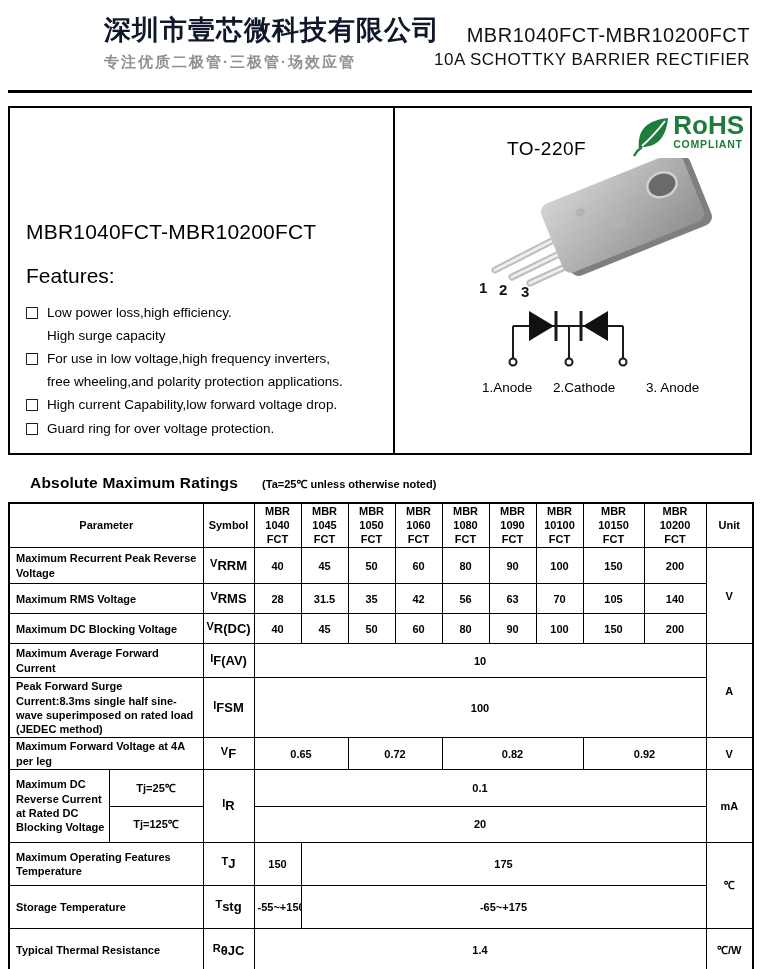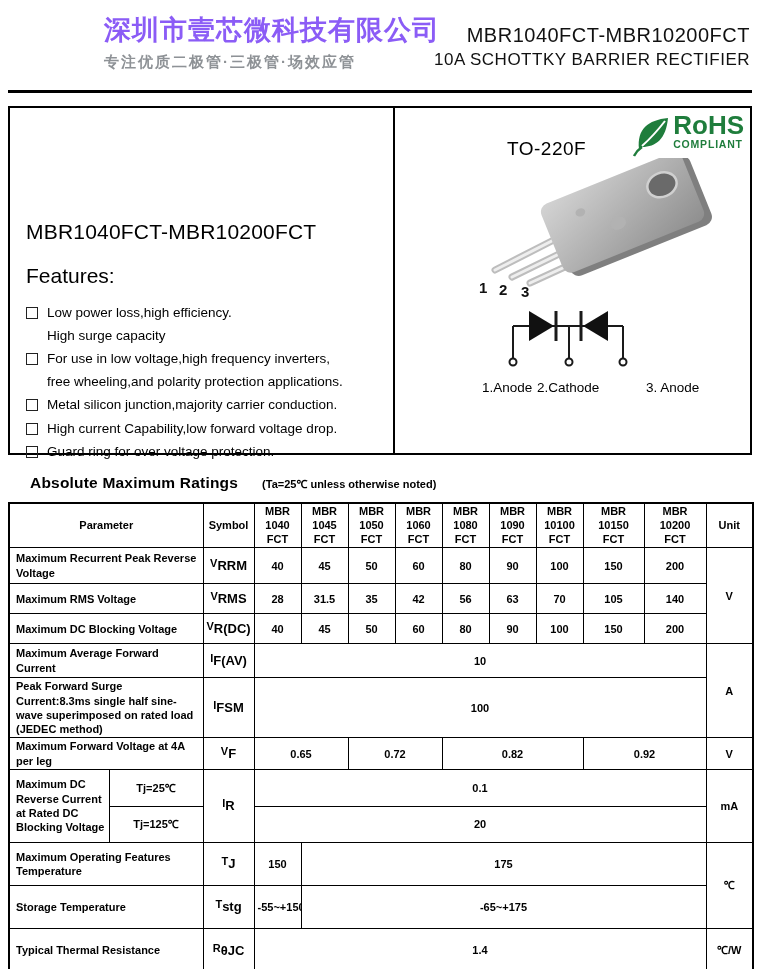--- a/index.html
+++ b/index.html
@@ -4,21 +4,21 @@
 <style>
   html,body{margin:0;padding:0;background:#fff;}
   .page{position:relative;width:760px;height:969px;background:#fff;overflow:hidden;
         font-family:"Liberation Sans",sans-serif;color:#000;}
 
   
   .logo{position:absolute;left:14px;top:6px;width:86px;height:84px;text-align:center;}
   .logo svg{display:block;margin:0 auto;}
   .logo-text{font-size:17px;font-weight:bold;color:#1c2f6d;letter-spacing:1px;margin-top:-2px;}
   .company{position:absolute;left:104px;top:14px;}
-  .company-name{font-size:27px;font-weight:bold;color:#8b5cf6;letter-spacing:1px;line-height:1.25;}
+  .company-name{font-size:27px;font-weight:bold;color:#0f172a;letter-spacing:1px;line-height:1.25;}
   .tagline{font-size:15px;font-weight:bold;color:#8e9296;letter-spacing:2px;margin-top:5px;}
   .doc-title{position:absolute;right:10px;top:24px;text-align:right;color:#111;}
   .doc-title-l1{font-size:20px;letter-spacing:0.5px;}
   .doc-title-l2{font-size:17px;letter-spacing:0.5px;margin-top:3px;}
   .header-rule{position:absolute;left:8px;right:8px;top:90px;height:3px;background:#000;}
 
   
   .overview{position:absolute;left:8px;top:106px;width:744px;height:349px;
             border:2px solid #000;box-sizing:border-box;display:flex;}
   .left-panel{width:385px;border-right:2px solid #000;box-sizing:border-box;
@@ -34,21 +34,21 @@
   .to220-label{position:absolute;left:112px;top:30px;font-size:19px;letter-spacing:0.5px;}
   .rohs{position:absolute;right:6px;top:5px;display:flex;align-items:flex-start;}
   .rohs-txt{margin-left:2px;line-height:1;}
   .rohs-l1{font-size:26px;font-weight:bold;color:#1f7d3c;line-height:0.95;}
   .rohs-l2{font-size:10.5px;font-weight:bold;color:#1f7d3c;letter-spacing:0.8px;margin-top:1px;}
   .pkg{position:absolute;left:42px;top:50px;}
   .pkg text{font-family:"Liberation Sans",sans-serif;font-weight:bold;font-size:15px;fill:#111;}
   .diode{position:absolute;left:100px;top:196px;}
   .pinout{position:absolute;left:0;top:272px;width:100%;font-size:13.5px;}
   .pin1{position:absolute;left:87px;}
-  .pin2{position:absolute;left:142px;}
+  .pin2{position:absolute;left:158px;}
   .pin3{position:absolute;left:208px;margin-left:43px;}
 
   
   .sec-title{position:absolute;left:30px;top:474px;display:flex;align-items:flex-end;}
   .sec-title-main{font-size:15.5px;font-weight:bold;letter-spacing:0.2px;}
   .sec-title-cond{font-size:11px;font-weight:bold;margin-left:24px;padding-bottom:1px;}
 
   table.amr{position:absolute;left:8px;top:502px;width:744px;border-collapse:collapse;
             table-layout:fixed;border:2px solid #000;}
   .amr td{border:1px solid #000;font-size:11px;text-align:center;vertical-align:middle;
@@ -82,24 +82,20 @@
       <ul class="features">
         <li>
             <span class="chk"></span>
             <span class="ftext">Low power loss,high efficiency.
 High surge capacity</span>
           </li>
         <li>
             <span class="chk"></span>
             <span class="ftext">For use in low voltage,high frequency inverters,
 free wheeling,and polarity protection applications.</span>
-          </li>
-        <li>
-            <span class="chk"></span>
-            <span class="ftext">Metal silicon junction,majority carrier conduction.</span>
           </li>
         <li>
             <span class="chk"></span>
             <span class="ftext">High current Capability,low forward voltage drop.</span>
           </li>
         <li>
             <span class="chk"></span>
             <span class="ftext">Guard ring for over voltage protection.</span>
           </li>
       </ul>

